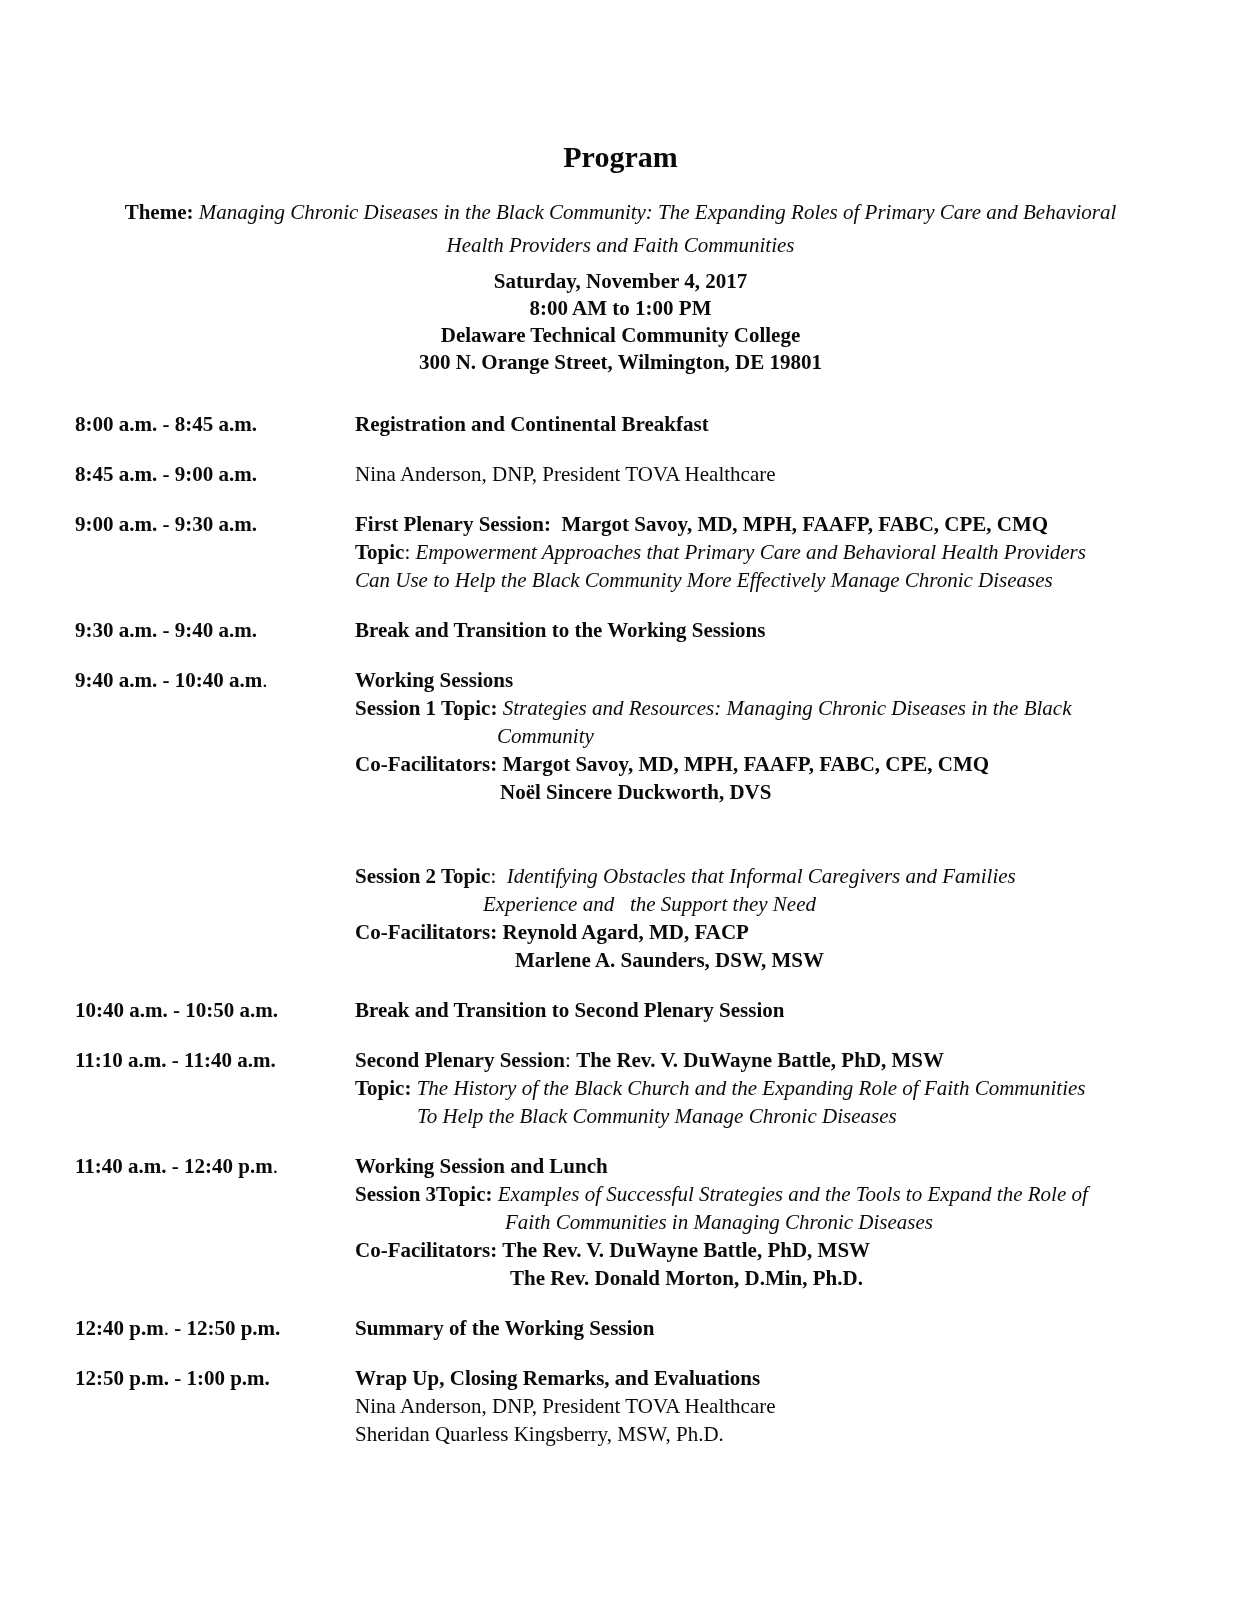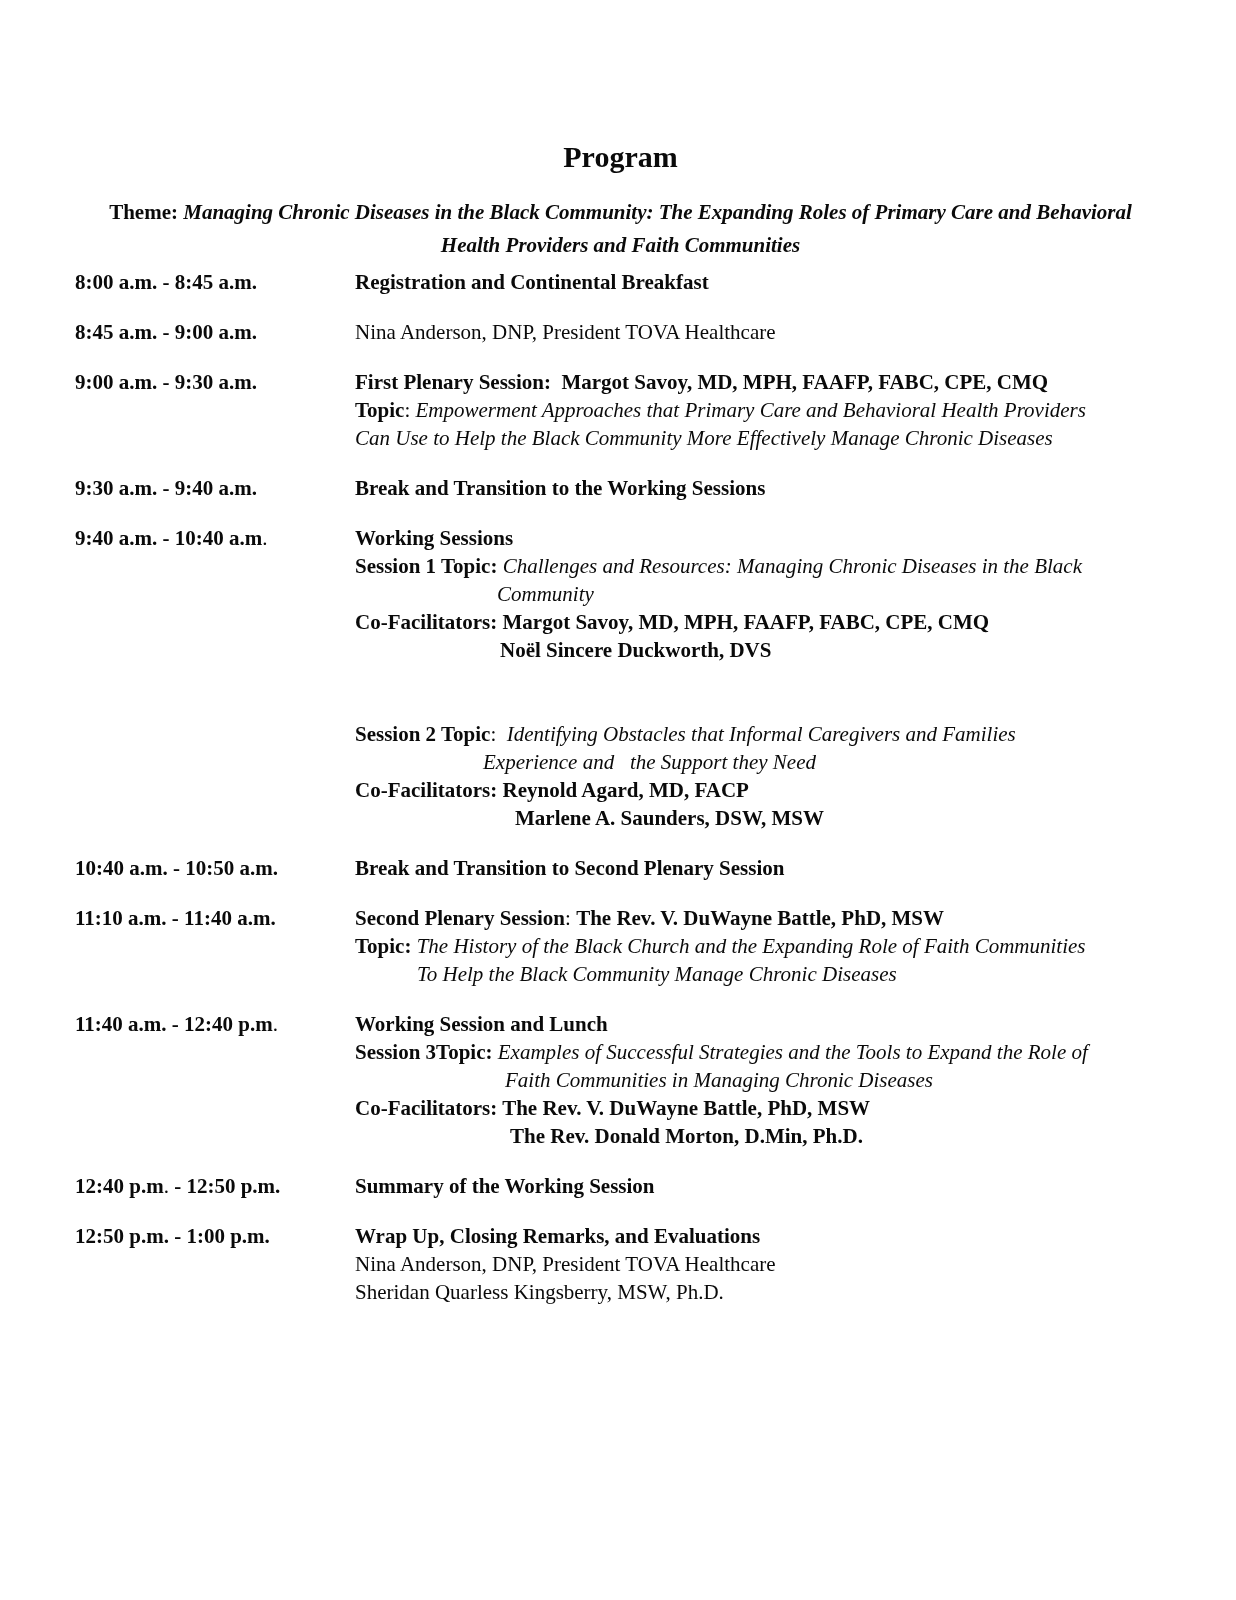--- a/index.html
+++ b/index.html
@@ -53,34 +53,40 @@
     flex: 1 1 auto;
   }
   .line {
     line-height: 28px;
     min-height: 28px;
     white-space: pre;
   }
   .b  { font-weight: bold; font-style: normal; }
   .r  { font-weight: normal; font-style: normal; }
   .i  { font-weight: normal; font-style: italic; }
-  .bi { font-weight: bold; font-style: italic; }
+  .bi { font-weight: normal; font-style: italic; }
 </style>
 </head>
 <body>
 
 <div class="page">
 
   <h1 class="title">Program</h1>
 
   <div class="theme">
     <div class="tline"><span class="b">Theme:</span> <span class="bi">Managing Chronic Diseases in the Black Community: The Expanding Roles of Primary Care and Behavioral</span></div>
     <div class="tline bi">Health Providers and Faith Communities</div>
   </div>
 
+  <div class="event">
+    <div>Saturday, November 4, 2017</div>
+    <div>8:00 AM to 1:00 PM</div>
+    <div>Delaware Technical Community College</div>
+    <div>300 N. Orange Street, Wilmington, DE 19801</div>
+  </div>
 
   <div class="schedule" id="schedule">
       <div class="row">
         <div class="timecell"><span class="b">8:00 a.m. - 8:45 a.m.</span></div>
         <div class="contentcell">
           <div class="line"><span class="b">Registration and Continental Breakfast</span></div>
         </div>
       </div>
       <div class="row">
         <div class="timecell"><span class="b">8:45 a.m. - 9:00 a.m.</span></div>
@@ -99,21 +105,21 @@
       <div class="row">
         <div class="timecell"><span class="b">9:30 a.m. - 9:40 a.m.</span></div>
         <div class="contentcell">
           <div class="line"><span class="b">Break and Transition to the Working Sessions</span></div>
         </div>
       </div>
       <div class="row">
         <div class="timecell"><span class="b">9:40 a.m. - 10:40 a.m</span><span class="r">.</span></div>
         <div class="contentcell">
           <div class="line"><span class="b">Working Sessions</span></div>
-          <div class="line"><span class="b">Session 1 Topic:</span><span class="r"> </span><span class="i">Challenges and Resources: Managing Chronic Diseases in the Black</span></div>
+          <div class="line"><span class="b">Session 1 Topic:</span><span class="r"> </span><span class="i">Strategies and Resources: Managing Chronic Diseases in the Black</span></div>
           <div class="line" style="padding-left: 142px;"><span class="i">Community</span></div>
           <div class="line"><span class="b">Co-Facilitators: Margot Savoy, MD, MPH, FAAFP, FABC, CPE, CMQ</span></div>
           <div class="line" style="padding-left: 145px;"><span class="b">Noël Sincere Duckworth, DVS</span></div>
           <div class="line"></div>
           <div class="line"></div>
           <div class="line"><span class="b">Session 2 Topic</span><span class="r">:  </span><span class="i">Identifying Obstacles that Informal Caregivers and Families</span></div>
           <div class="line" style="padding-left: 128px;"><span class="i">Experience and   the Support they Need</span></div>
           <div class="line"><span class="b">Co-Facilitators: Reynold Agard, MD, FACP</span></div>
           <div class="line" style="padding-left: 160px;"><span class="b">Marlene A. Saunders, DSW, MSW</span></div>
         </div>

